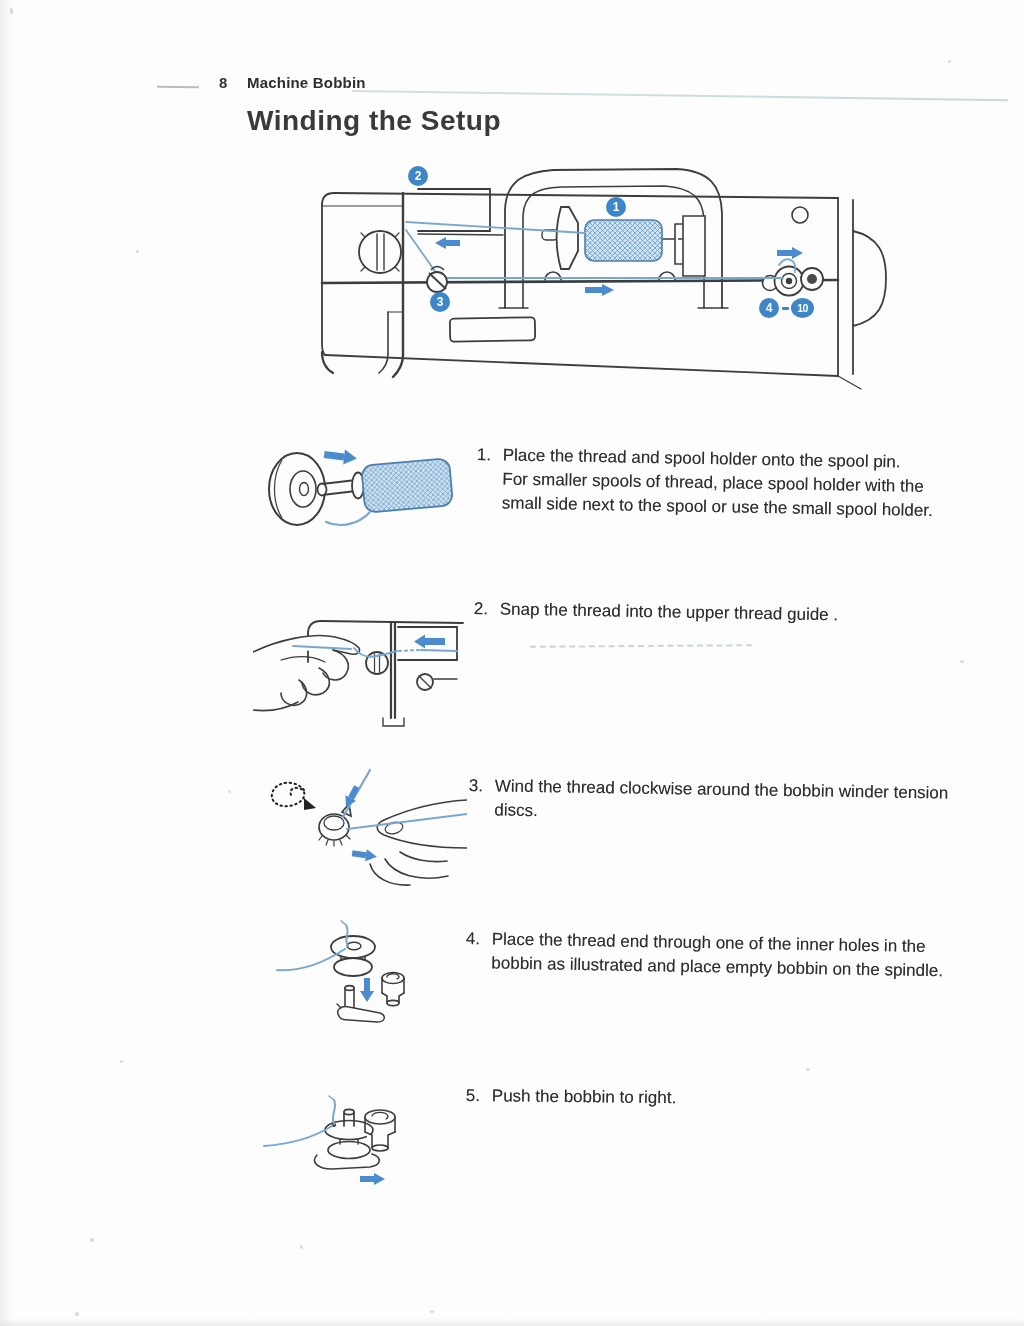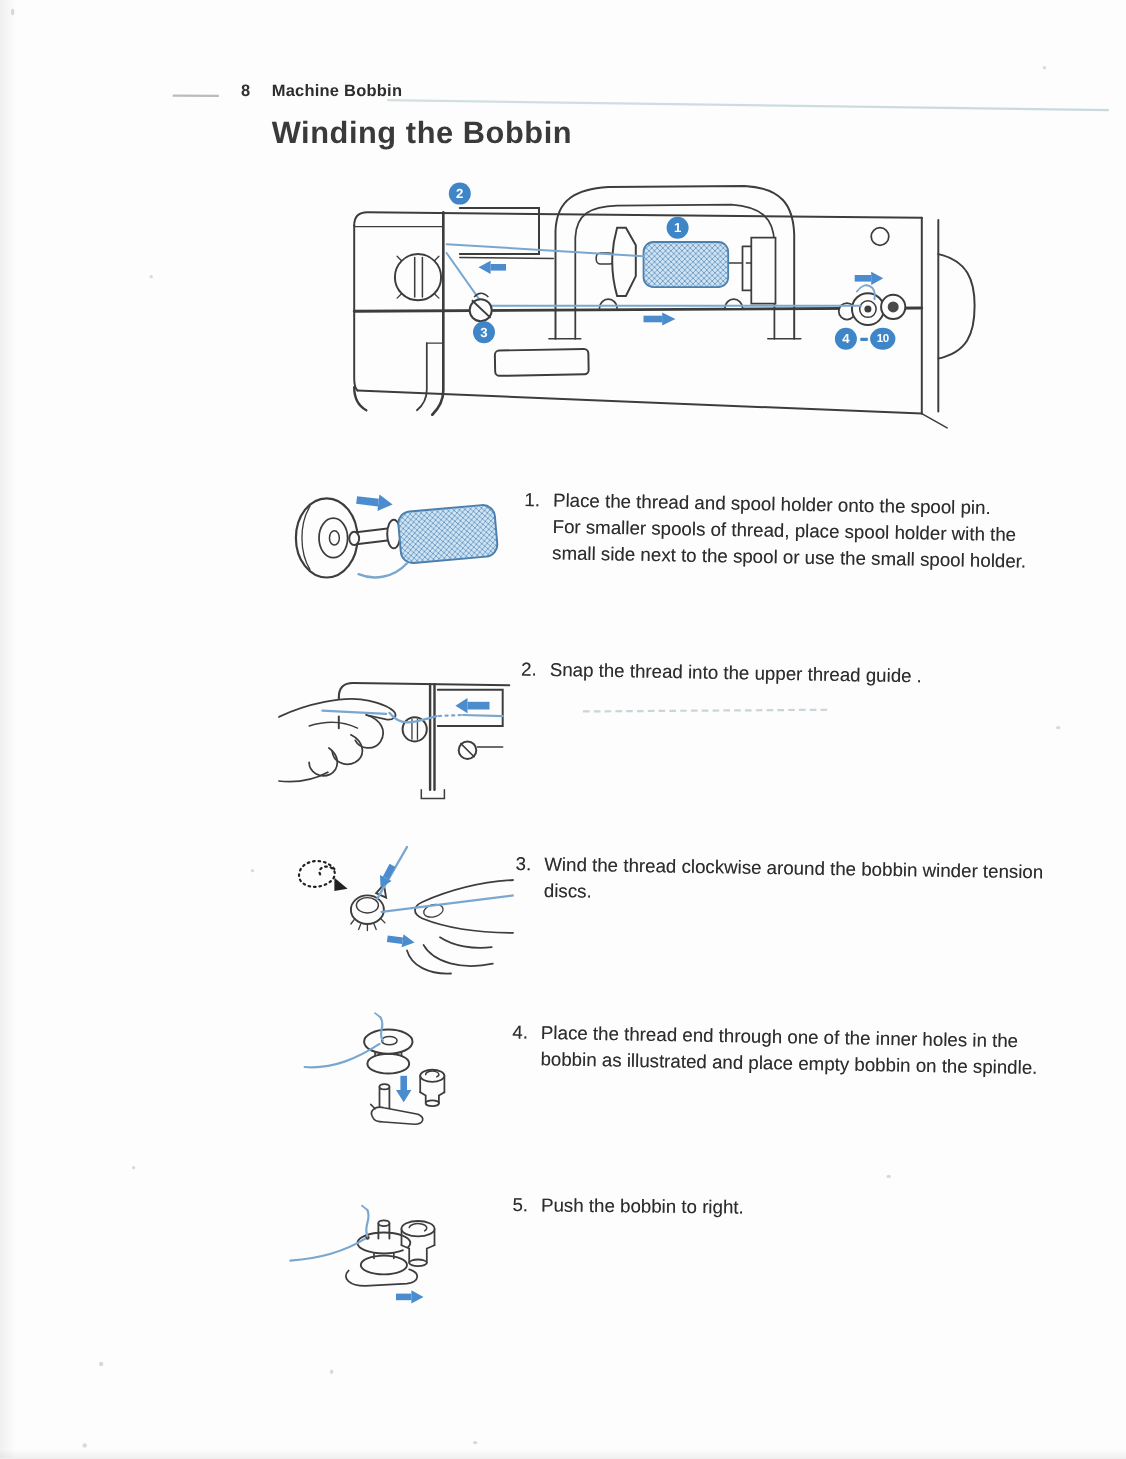--- a/index.html
+++ b/index.html
@@ -51,21 +51,21 @@
 </style>
 </head>
 <body>
 
 <div class="page">
 
   <div class="hdr-dash"></div>
   <div class="hdr-num">8</div>
   <div class="hdr-sec">Machine Bobbin</div>
   <div class="hdr-line"></div>
-  <h1 class="title" style="margin:0">Winding the Bobbin</h1>
+  <h1 class="title" style="margin:0">Winding the Setup</h1>
 
   <div class="diagram">
     <svg width="630" height="250" viewBox="0 0 630 250">
       <defs>
         <pattern id="hatchSpool" width="5" height="5" patternUnits="userSpaceOnUse">
           <rect width="5" height="5" fill="#cfe3f2"></rect>
           <path d="M0,5 L5,0 M0,0 L5,5" stroke="#5b90bf" stroke-width="0.7"></path>
         </pattern>
       </defs>
       <g stroke="#3d3d3d" stroke-width="1.8" fill="none" stroke-linecap="round">

